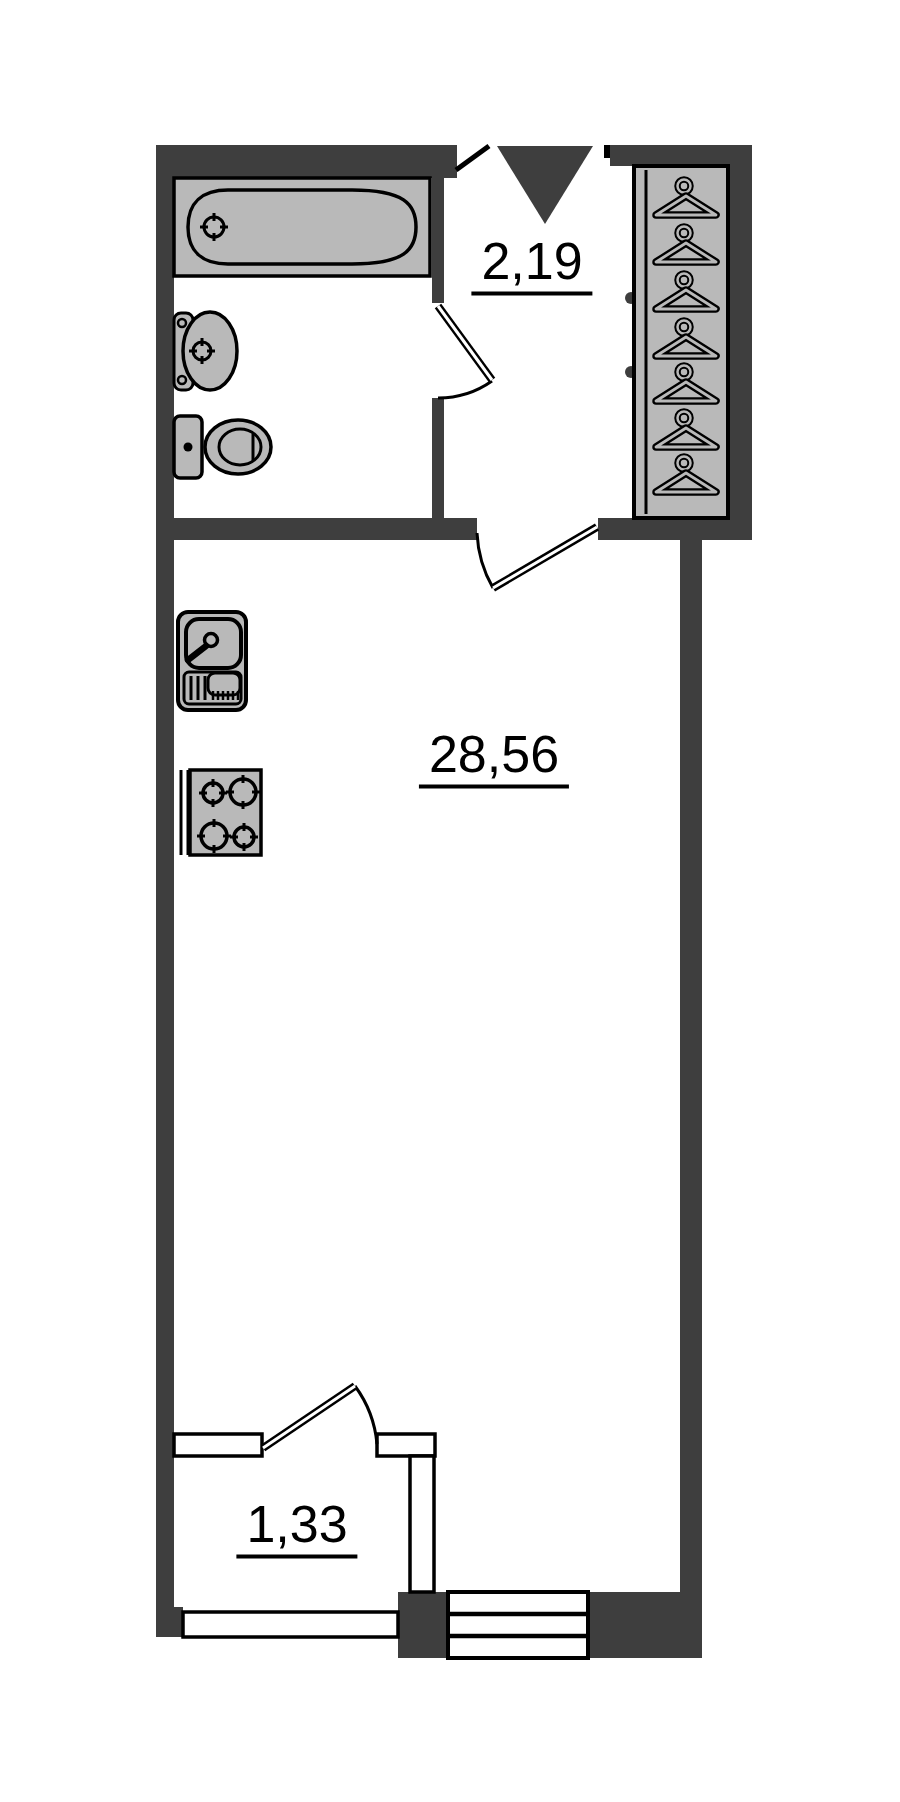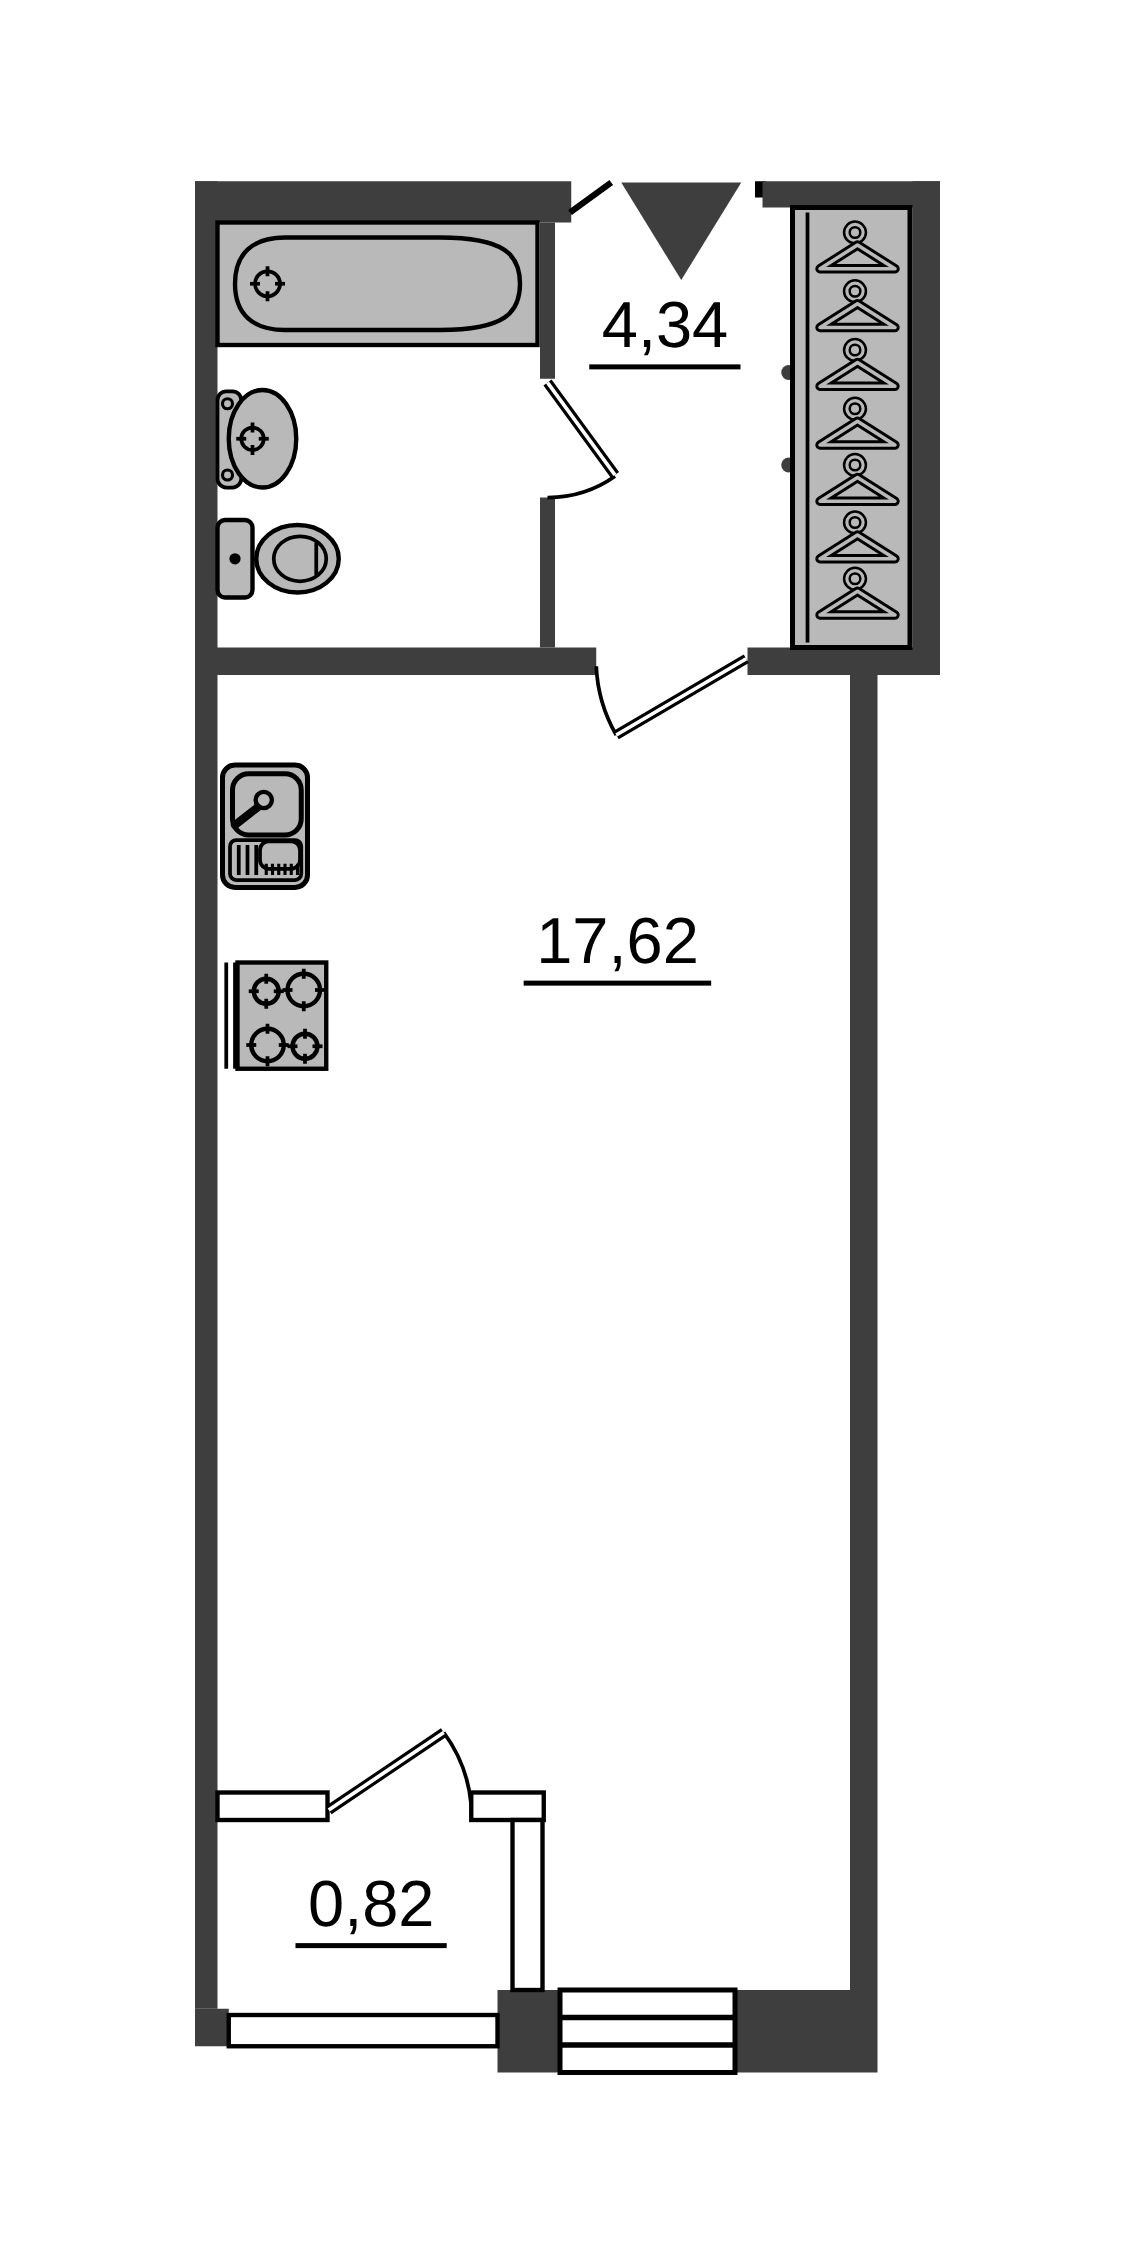--- a/index.html
+++ b/index.html
@@ -166,16 +166,16 @@
     <line class="ln" stroke-width="3" x1="197" y1="836" x2="205" y2="836"></line>
     <line class="ln" stroke-width="3" x1="223" y1="836" x2="231" y2="836"></line>
     <circle class="ln" stroke-width="3.5" cx="244" cy="837" r="10"></circle>
     <line class="ln" stroke-width="3" x1="244" y1="823" x2="244" y2="831"></line>
     <line class="ln" stroke-width="3" x1="244" y1="843" x2="244" y2="851"></line>
     <line class="ln" stroke-width="3" x1="230" y1="837" x2="238" y2="837"></line>
     <line class="ln" stroke-width="3" x1="250" y1="837" x2="258" y2="837"></line>
   </g>
 </svg>
 
-  <div class="room-label" style="left:532px;top:265px">4,34</div>
-  <div class="room-label" style="left:494px;top:758px">17,62</div>
-  <div class="room-label" style="left:297px;top:1528px">0,82</div>
+  <div class="room-label" style="left:532px;top:265px">2,19</div>
+  <div class="room-label" style="left:494px;top:758px">28,56</div>
+  <div class="room-label" style="left:297px;top:1528px">1,33</div>
 </div>
 
 </body></html>

